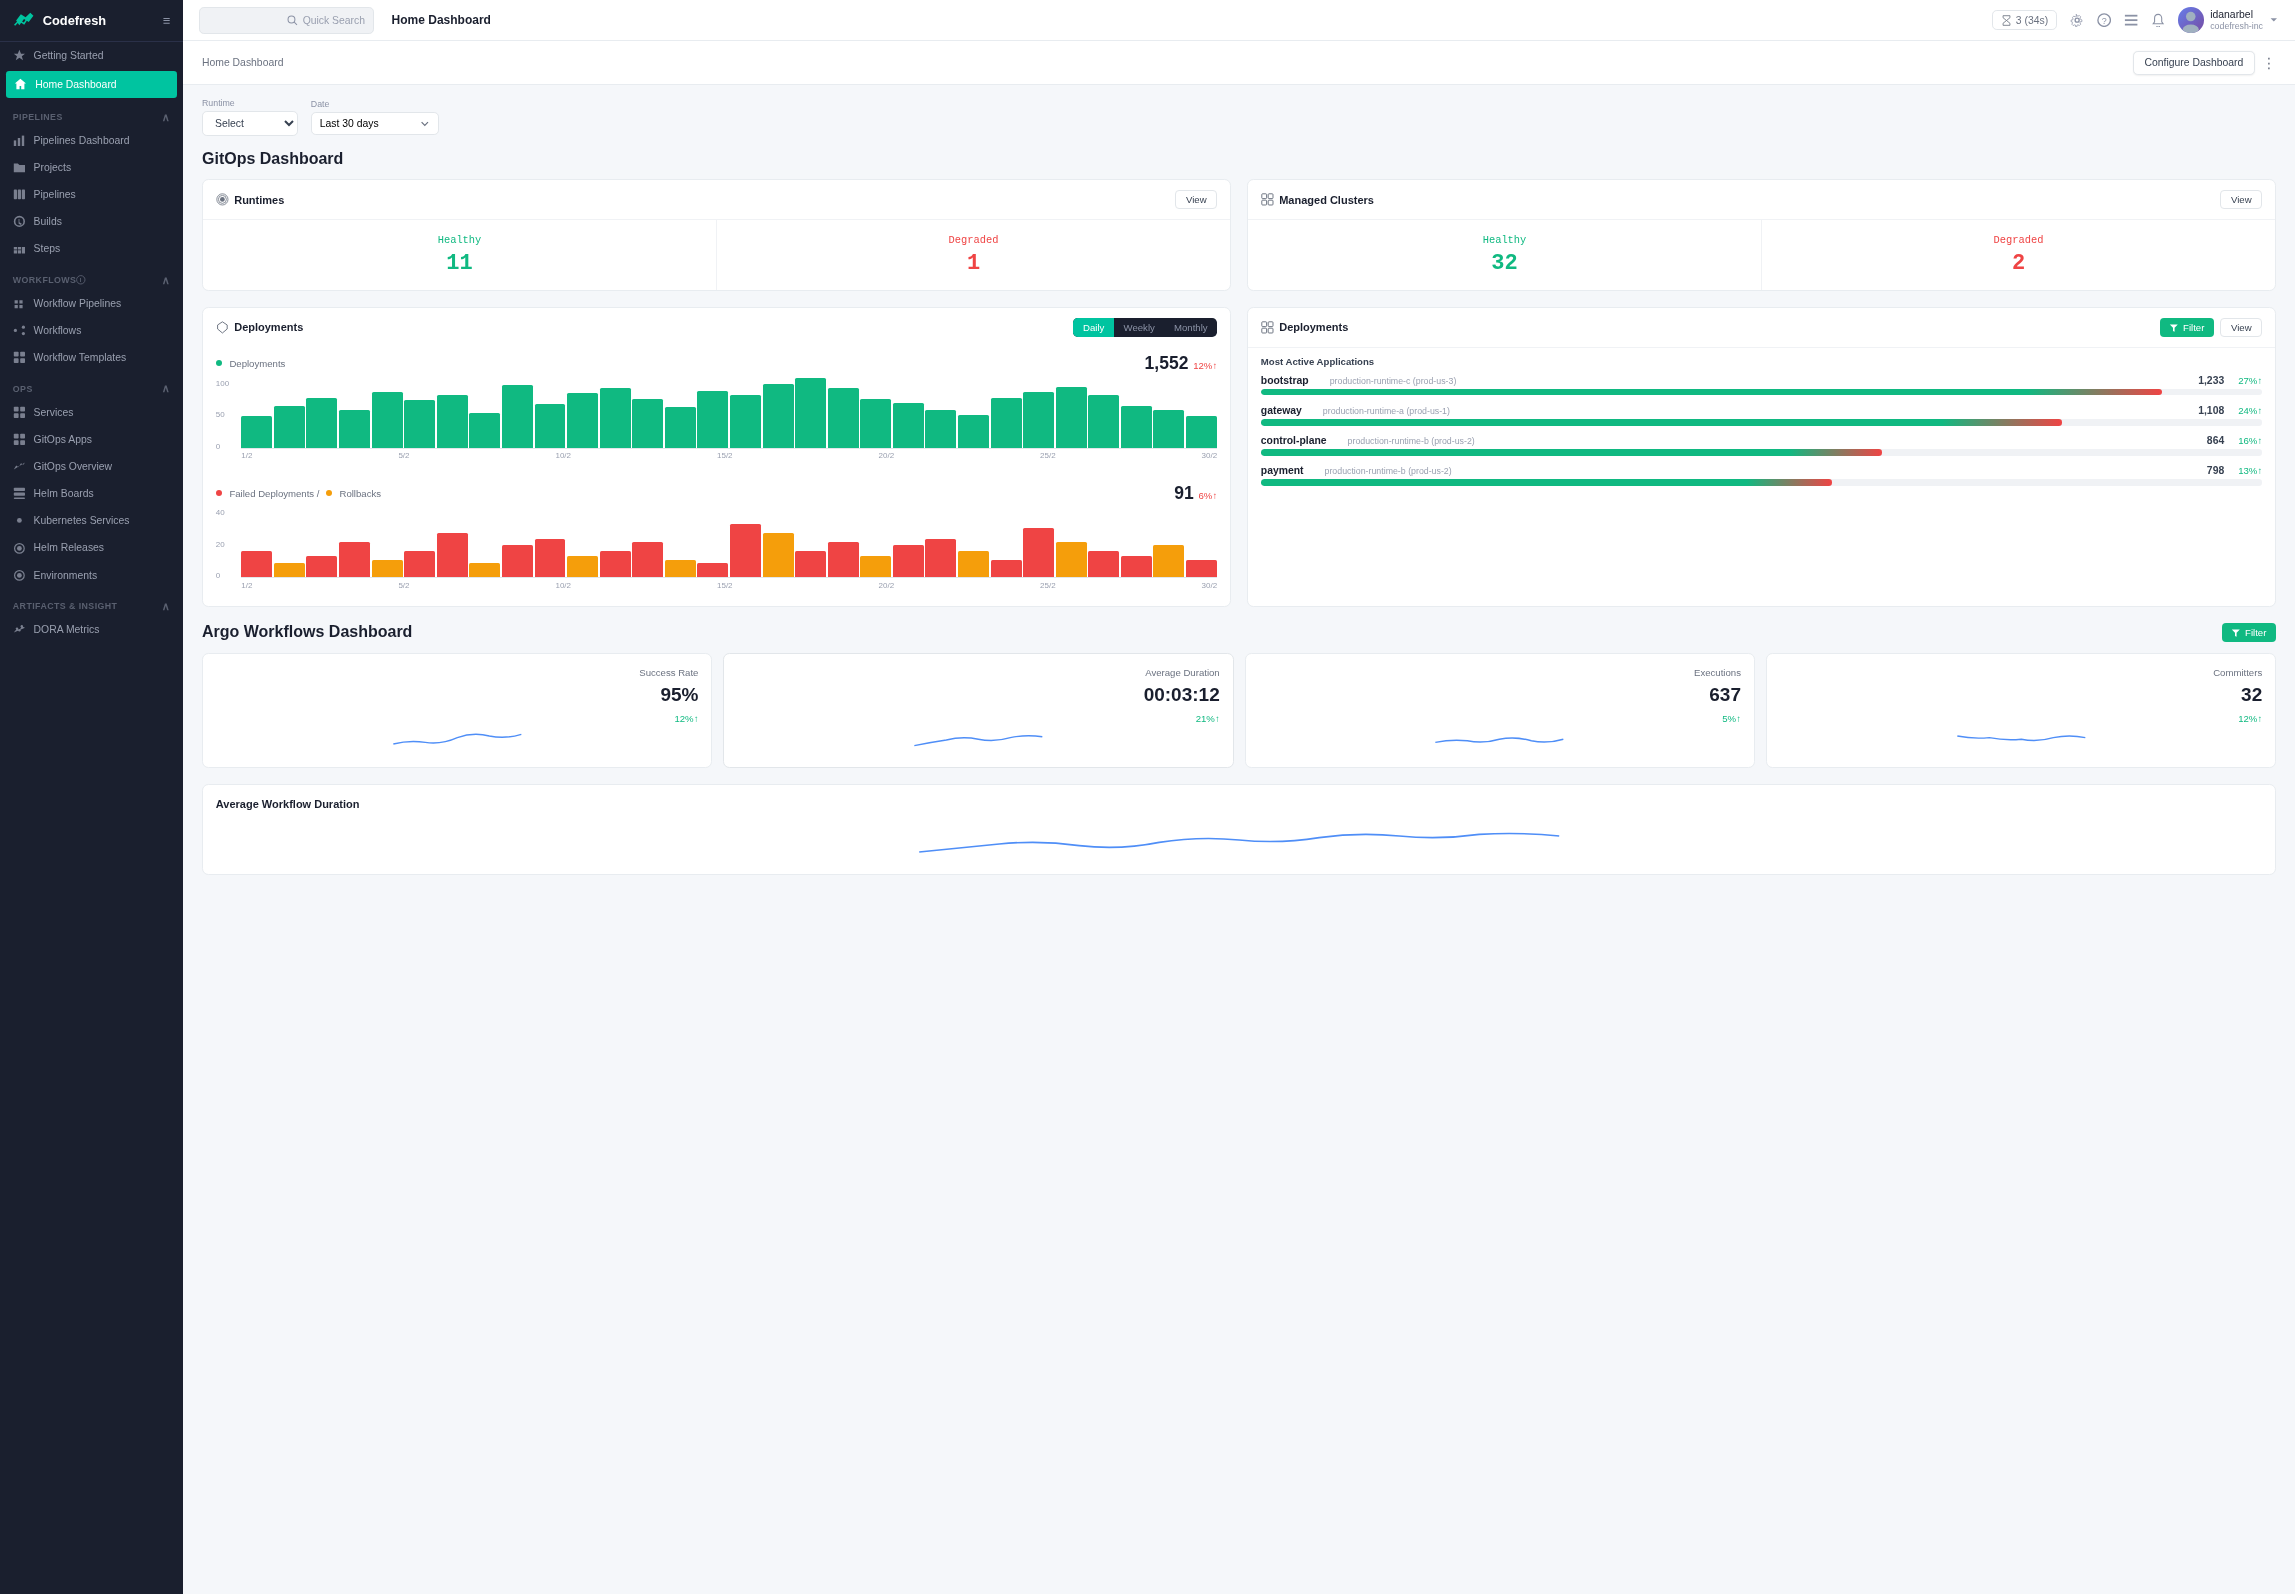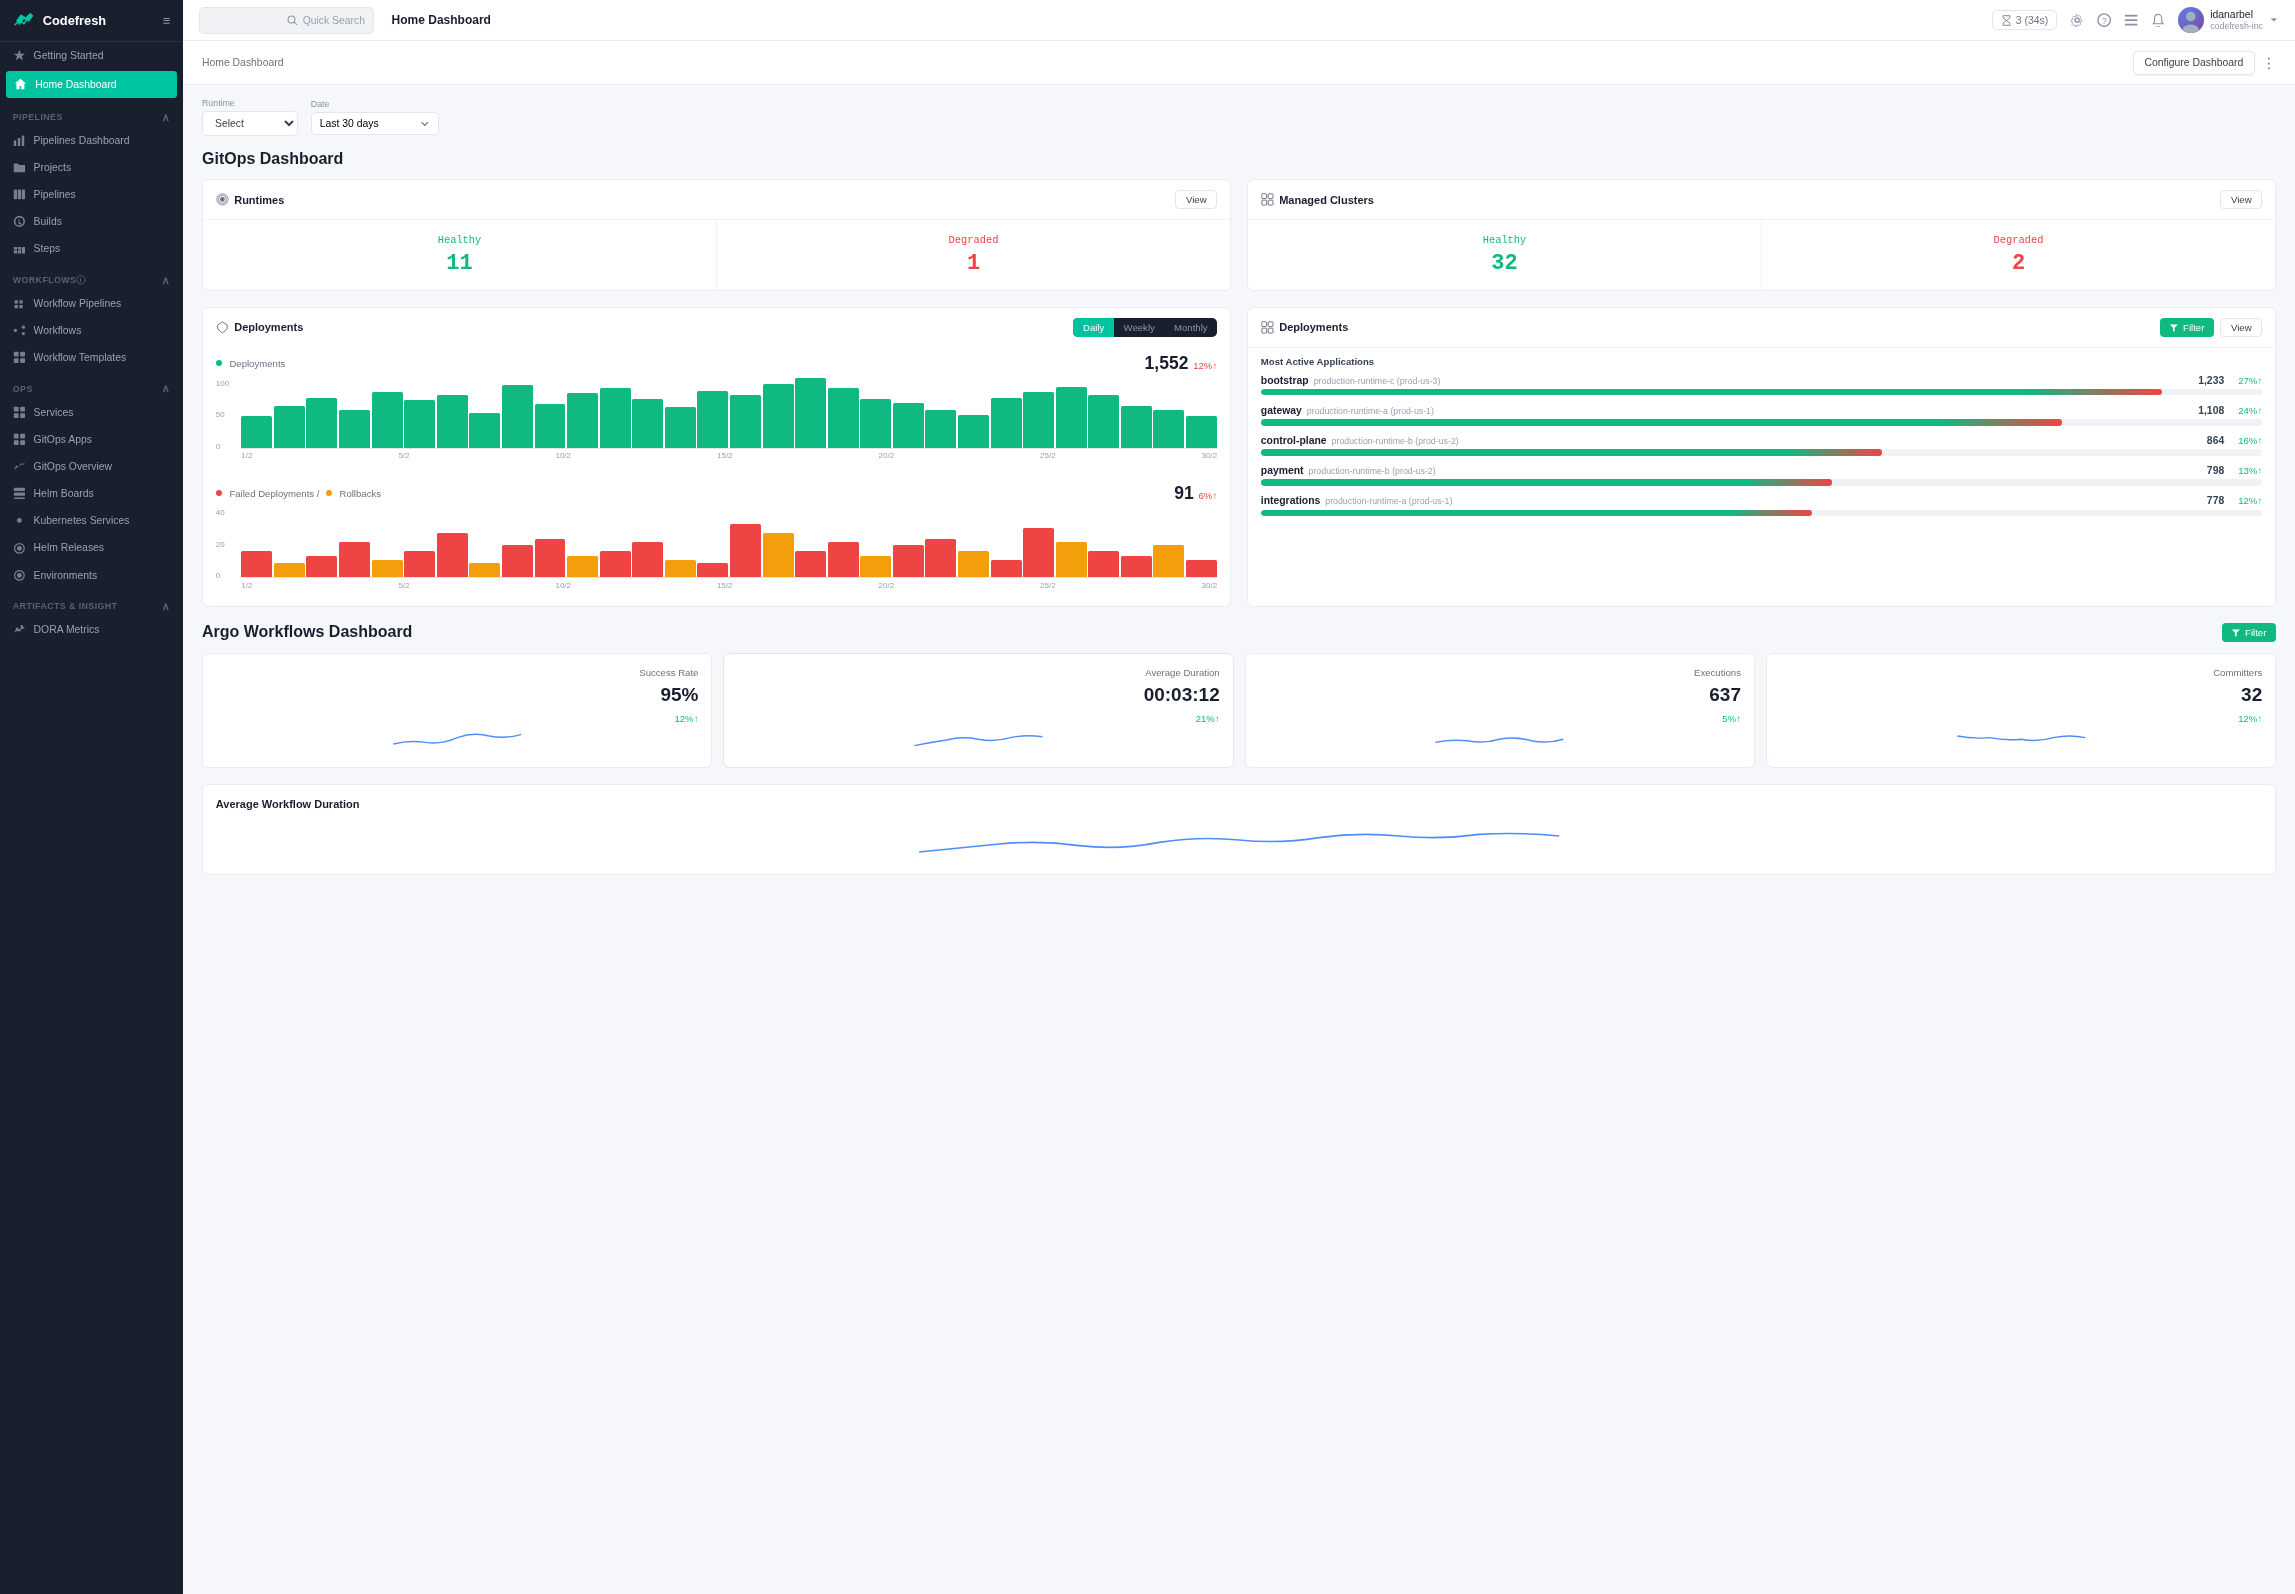--- a/index.html
+++ b/index.html
@@ -384,21 +384,21 @@
       margin-bottom: 3.2px;
     }
     .app-name {
       font-size: 10.4px;
       font-weight: 600;
       color: #1a1f2e;
     }
     .app-runtime {
       font-size: 8.8px;
       color: #9aa0b0;
-      margin-left: 5px;
+      margin-left: 21px;
     }
     .app-count {
       font-size: 10.4px;
       font-weight: 600;
       color: #374151;
     }
     .app-pct {
       font-size: 9.6px;
       color: #10b981;
       margin-left: 14px;
@@ -996,29 +996,20 @@
   </div>
                 <div class="app-row">
     <div class="app-row-top">
       <div><span class="app-name">payment</span><span class="app-runtime">production-runtime-b (prod-us-2)</span></div>
       <div><span class="app-count">798</span><span class="app-pct">13%↑</span></div>
     </div>
     <div class="progress-bar-bg">
       <div class="progress-bar-fill" style="width:57%"></div>
     </div>
   </div>
-                <div class="app-row">
-    <div class="app-row-top">
-      <div><span class="app-name">integrations</span><span class="app-runtime">production-runtime-a (prod-us-1)</span></div>
-      <div><span class="app-count">778</span><span class="app-pct">12%↑</span></div>
-    </div>
-    <div class="progress-bar-bg">
-      <div class="progress-bar-fill" style="width:55%"></div>
-    </div>
-  </div>
               </div>
           </div>
         </div>
       </div>
 
       <div class="argo-section">
         <div class="argo-header">
           <div class="argo-title">Argo Workflows Dashboard</div>
           <button class="filter-btn">
             <svg width="9.6" height="9.6" viewBox="0 0 12 12" fill="white">

